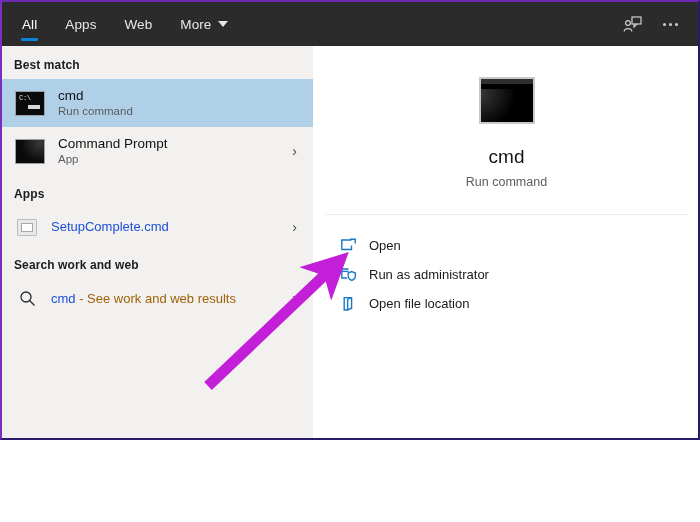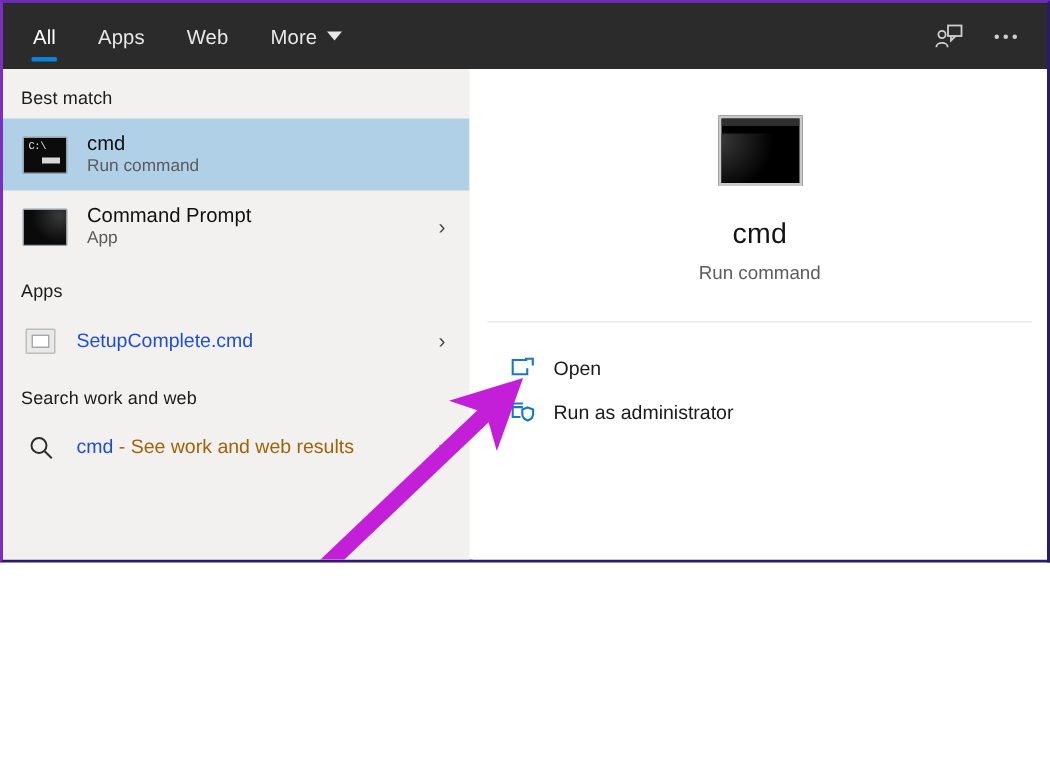--- a/index.html
+++ b/index.html
@@ -12,21 +12,21 @@
     height: 522px;
     overflow: hidden;
     font-family: "Liberation Sans", sans-serif;
     -webkit-font-smoothing: antialiased;
   }
 
   
   #search-window {
     position: relative;
     width: 700px;
-    height: 375px;
+    height: 440px;
     box-sizing: border-box;
     border-left: 2px solid #7b2fbe;
     border-right: 2px solid #2a1a6a;
     border-top: 2px solid #6c2ab5;
     border-bottom: 2px solid #2a1a6a;
     background: #ffffff;
     overflow: hidden;
   }
 
   
@@ -117,21 +117,21 @@
   #left-accent {
     position: absolute;
     left: 0; bottom: 0;
     width: 311px;
     height: 4px;
     background: #1464d8;
   }
 
   .group-title {
     font-size: 12px;
-    font-weight: normal;
+    font-weight: bold;
     color: #1c1c1c;
     padding: 12px 12px 7px 12px;
     letter-spacing: .1px;
   }
 
   .result-row {
     position: relative;
     display: flex;
     align-items: center;
     height: 48px;
@@ -437,20 +437,29 @@
           <span class="act-ico">
             <svg width="17" height="15" viewBox="0 0 17 15" fill="none" stroke="#1878c8" stroke-width="1.4">
               <path d="M8.6 2 H1.8 V11 H7"></path>
               <path d="M1.8 4.4 H8.6"></path>
               <path d="M11.8 4.6 L15.4 6 V9 C15.4 11.3 13.6 12.7 11.8 13.4 C10 12.7 8.2 11.3 8.2 9 V6 Z"></path>
             </svg>
           </span>
           <span class="action-label">Run as administrator</span>
         </div>
 
+        <div class="action-row">
+          <span class="act-ico">
+            <svg width="17" height="16" viewBox="0 0 17 16" fill="none" stroke="#1878c8" stroke-width="1.4">
+              <path d="M4.2 1.6 H11.6 V12.2 L7.6 14 H4.2 Z"></path>
+              <path d="M11.6 1.6 L7.6 3.2 V14"></path>
+            </svg>
+          </span>
+          <span class="action-label">Open file location</span>
+        </div>
 
       </div>
     </div>
 
     <svg id="annotation-arrow" viewBox="0 0 696 474">
       <defs>
         <marker id="arrowHead" markerWidth="4.2" markerHeight="4.2" refX="2.1" refY="2.1" orient="auto">
           <path d="M0,0 L4.2,2.1 L0,4.2 L1.1,2.1 Z" fill="#c41fd8"></path>
         </marker>
       </defs>

